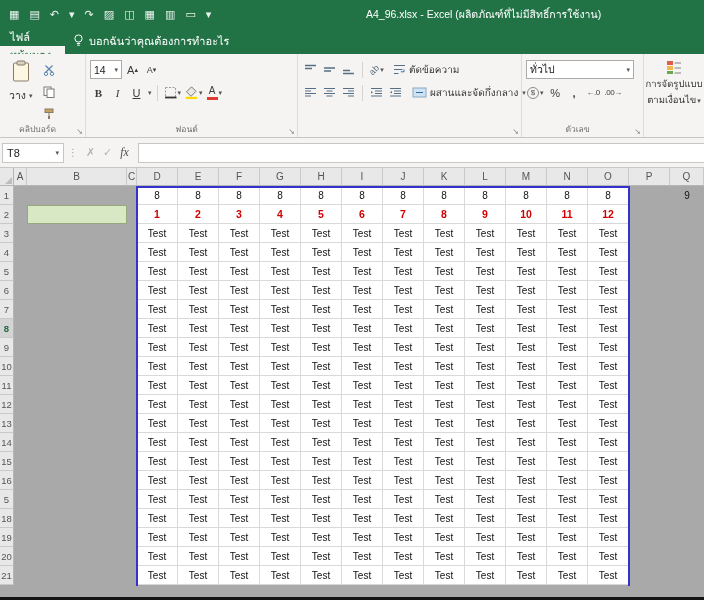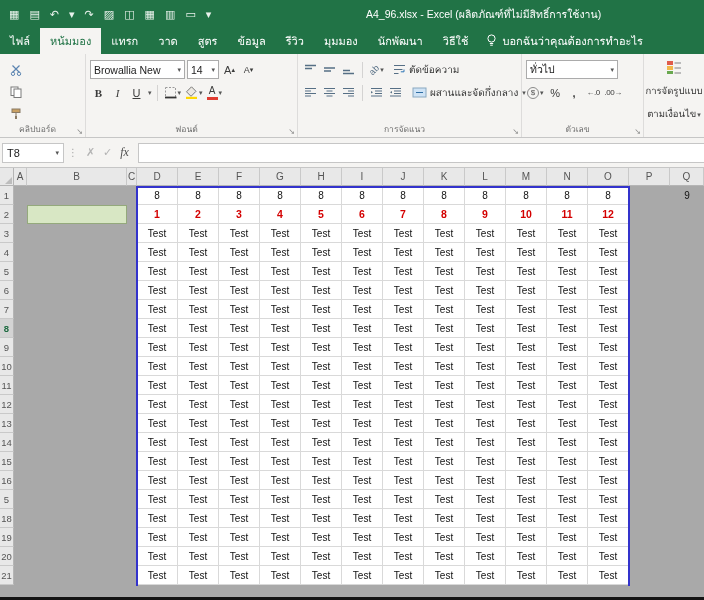--- a/index.html
+++ b/index.html
@@ -8,21 +8,21 @@
   .app { width:704px; height:600px; display:flex; flex-direction:column; overflow:hidden; }
 
   
   .titlebar { position:relative; height:28px; background:#217346; display:flex; align-items:center; flex:0 0 auto; }
   .qat { display:flex; align-items:center; gap:10px; padding-left:9px; }
   .qicon { font-size:11px; line-height:1; color:#e9f2ec; cursor:default; }
   .wintitle { position:absolute; left:366px; top:50%; transform:translateY(-50%); color:#fff; font-size:10.5px; white-space:nowrap; overflow:hidden; max-width:336px; }
 
   
   .tabrow { height:26px; background:#217346; display:flex; align-items:stretch; color:#fff; font-size:11px; flex:0 0 auto; overflow:hidden; white-space:nowrap; }
-  .tabs { display:flex; }
+  .tabs { display:flex;flex-direction:column; }
   .tab { display:flex; align-items:center; padding:0 10px; cursor:pointer; }
   .tab.active { background:#f5f4f2; color:#217346; }
   .tellme { display:flex; align-items:center; gap:5px; padding:0 8px; overflow:hidden; }
 
   
   .ribbon { height:84px; background:#f5f4f2; border-bottom:1px solid #c6c6c6; display:flex; overflow:hidden; flex:0 0 auto; }
   .rgroup { position:relative; border-right:1px solid #ddDCDB; padding:4px 4px 13px 4px; flex:0 0 auto; }
   .gbody { display:flex; }
   .glabel { position:absolute; left:0; right:10px; bottom:1px; text-align:center; font-size:8.5px; color:#6a6a6a; white-space:nowrap; overflow:hidden; }
   .launcher { position:absolute; right:2px; bottom:1px; font-size:8px; color:#8a8a8a; cursor:pointer; line-height:1; }
@@ -35,21 +35,21 @@
   .combo { background:#fff; border:1px solid #ababab; height:19px; display:flex; align-items:center; justify-content:space-between; font-size:10.5px; color:#222; padding:0 3px; cursor:pointer; white-space:nowrap; overflow:hidden; }
   .vdiv { width:1px; height:16px; background:#d4d3d2; margin:0 3px; flex:0 0 auto; }
   .blet { font-family:"Liberation Serif",serif; font-weight:bold; }
   .ilet { font-family:"Liberation Serif",serif; font-style:italic; }
   .ulet { text-decoration:underline; }
   .acolor { display:flex; flex-direction:column; align-items:center; line-height:1; }
   .acolor .bar { width:11px; height:3px; margin-top:1px; }
   .textbtn { display:flex; align-items:center; gap:3px; font-size:10px; color:#333; cursor:pointer; white-space:nowrap; }
   .coin { width:12px; height:12px; border:1px solid #8a8a8a; border-radius:50%; font-size:8px; display:flex; align-items:center; justify-content:center; color:#555; }
   .numtiny { font-size:8px; letter-spacing:-0.5px; }
-  .cfbtn { display:flex; flex-direction:column; align-items:center; gap:8px; padding:2px 4px; font-size:9.5px; color:#333; cursor:pointer; white-space:nowrap; }
+  .cfbtn { display:flex; flex-direction:column; align-items:center; gap:1px; padding:2px 4px; font-size:9.5px; color:#333; cursor:pointer; white-space:nowrap; }
 
   
   .formula { height:30px; background:#f5f4f2; border-bottom:1px solid #c6c6c6; display:flex; align-items:center; flex:0 0 auto; padding:0 0 0 2px; }
   .namebox { width:62px; height:20px; background:#fff; border:1px solid #c6c6c6; display:flex; align-items:center; justify-content:space-between; padding:0 4px; font-size:11px; color:#222; cursor:pointer; }
   .fdots { color:#aaa; font-size:10px; padding:0 4px; cursor:col-resize; }
   .fbtn { width:17px; text-align:center; color:#b3b3b3; font-size:11px; cursor:pointer; }
   .fx { color:#4f4f4f; font-style:italic; font-family:"Liberation Serif",serif; font-size:12px; }
   .finput { flex:1; height:20px; background:#fff; border:1px solid #c6c6c6; border-right:none; margin-left:5px; cursor:text; }
 
   
@@ -120,20 +120,30 @@
             <path d="M3.8 9.5h3.4M4.2 11.2h2.6" stroke="#ffffff" stroke-width="1" fill="none"></path>
           </svg></span>
       <span>บอกฉันว่าคุณต้องการทำอะไร</span>
     </div>
   </div>
 
   <div class="ribbon">
 
     <div class="rgroup" style="width:86px">
       <div class="gbody">
+        <div class="bigbtn">
+          <span><svg width="20" height="23" viewBox="0 0 20 23">
+                <rect x="2.5" y="3" width="15" height="18" rx="1" fill="#fdf6e3" stroke="#8a7a64"></rect>
+                <rect x="6" y="1" width="8" height="4" rx="1" fill="#d8d2c6" stroke="#8a7a64"></rect>
+              </svg></span>
+          <span class="biglabel">
+              <span>วาง</span>
+              <span class="dd">▾</span>
+            </span>
+        </div>
         <div class="smallcol">
           <span class="sbtn">
               <svg width="12" height="12" viewBox="0 0 12 12">
                 <path d="M2.5 1.5 L9.5 8.5 M9.5 1.5 L2.5 8.5" stroke="#5b84b1" stroke-width="1.2" fill="none"></path>
                 <circle cx="3" cy="9.8" r="1.7" fill="none" stroke="#5b84b1"></circle>
                 <circle cx="9" cy="9.8" r="1.7" fill="none" stroke="#5b84b1"></circle>
               </svg>
             </span>
           <span class="sbtn">
               <svg width="12" height="12" viewBox="0 0 12 12">
@@ -149,24 +159,20 @@
               </svg>
             </span>
         </div>
       </div>
       <div class="glabel">คลิปบอร์ด</div>
       <span class="launcher">↘</span>
     </div>
 
     <div class="rgroup" style="width:212px">
       <div class="rrow">
-        <div class="combo" style="width:95px">
-          <span>Browallia New</span>
-          <span class="dd">▾</span>
-        </div>
         <div class="combo" style="width:32px">
           <span>14</span>
           <span class="dd">▾</span>
         </div>
         <span class="sbtn">
             <span>A</span>
             <sup style="font-size:7px">▴</sup>
           </span>
         <span class="sbtn">
             <span style="font-size:9px">A</span>
@@ -268,27 +274,26 @@
           </span>
         <span class="textbtn" style="margin-left:6px">
           <svg width="15" height="11" viewBox="0 0 15 11">
               <rect x="1" y="1" width="13" height="9" fill="#cfe3f5" stroke="#8aa8c0"></rect>
               <path d="M4 5.5h7" stroke="#2e6da4"></path>
             </svg>
           <span>ผสานและจัดกึ่งกลาง</span>
           <span class="dd">▾</span>
         </span>
       </div>
-      <div class="glabel">การจัดแนว</div>
       <span class="launcher">↘</span>
     </div>
 
     <div class="rgroup" style="width:122px">
       <div class="rrow">
-        <div class="combo" style="width:92px">
+        <div class="combo" style="width:108px">
           <span>ทั่วไป</span>
           <span class="dd">▾</span>
         </div>
       </div>
       <div class="rrow">
         <span class="sbtn">
             <span class="coin">$</span>
             <span class="dd">▾</span>
           </span>
         <span class="sbtn">%</span>

